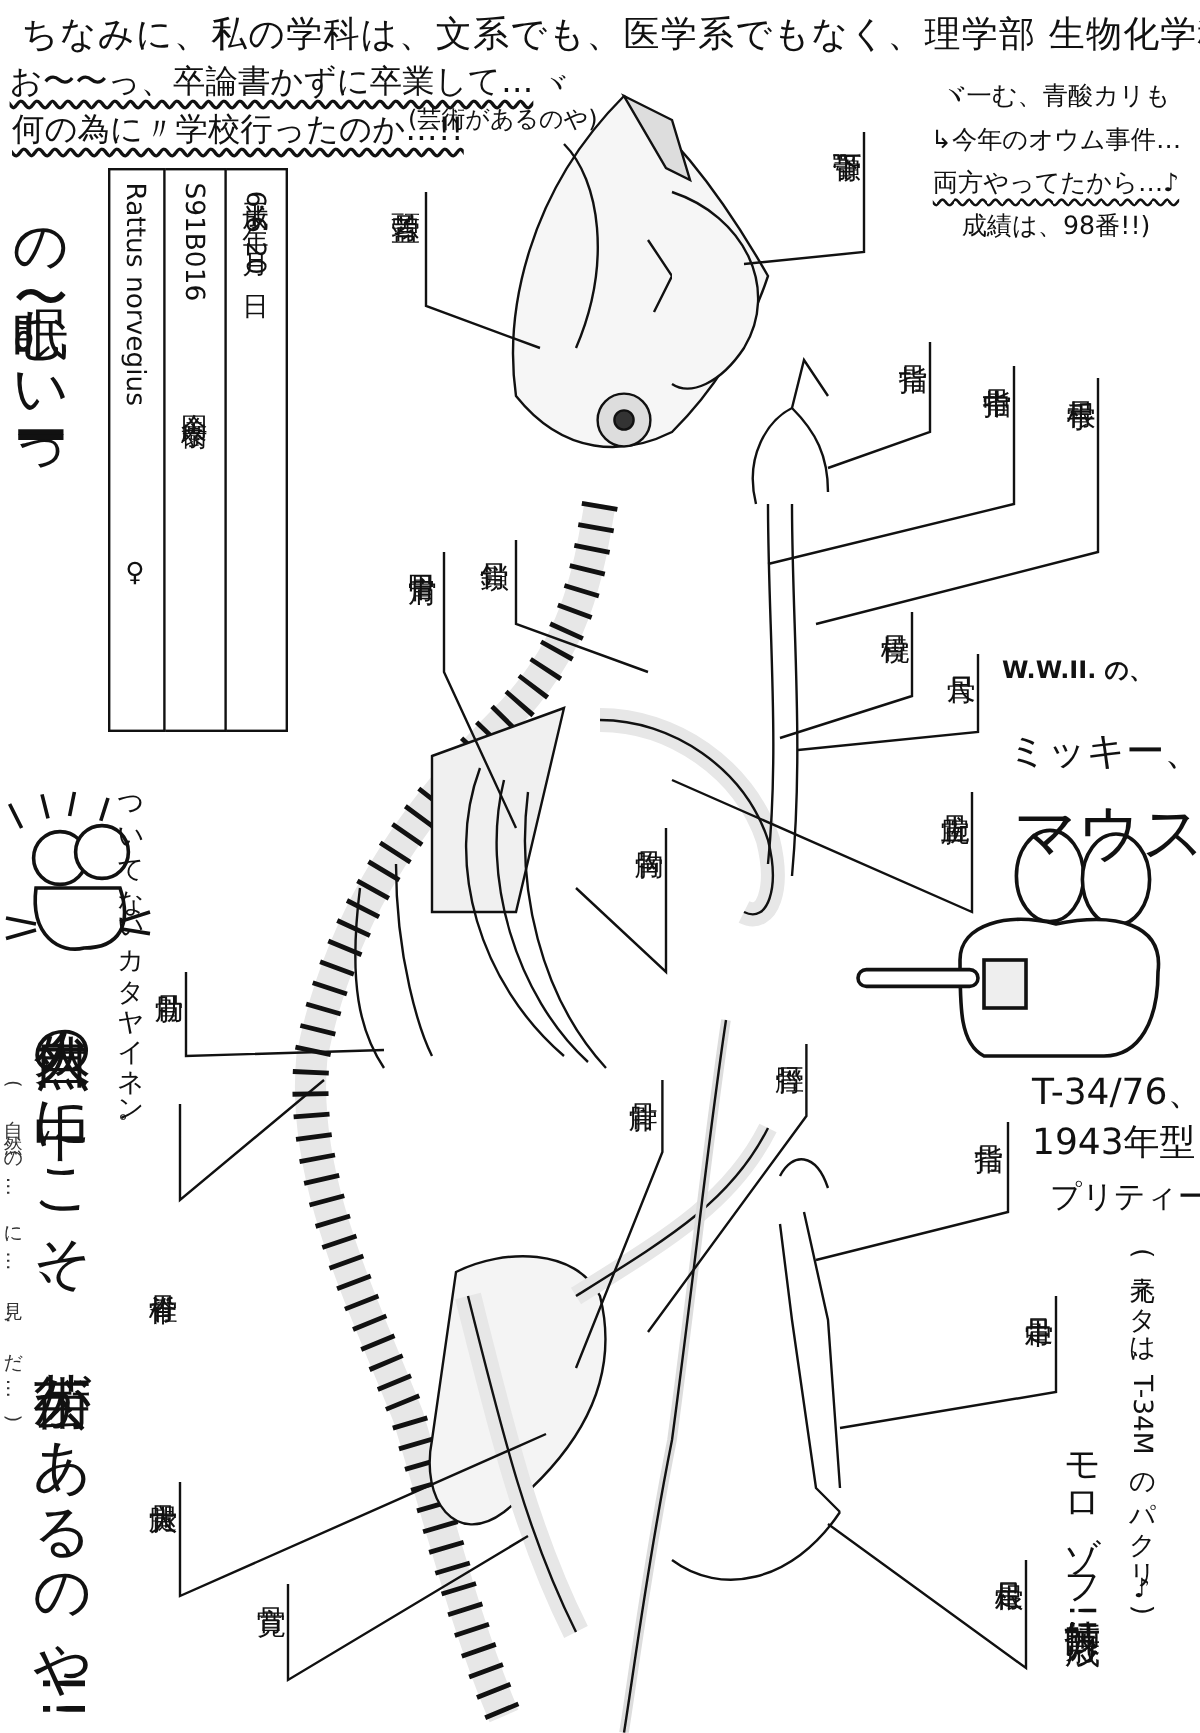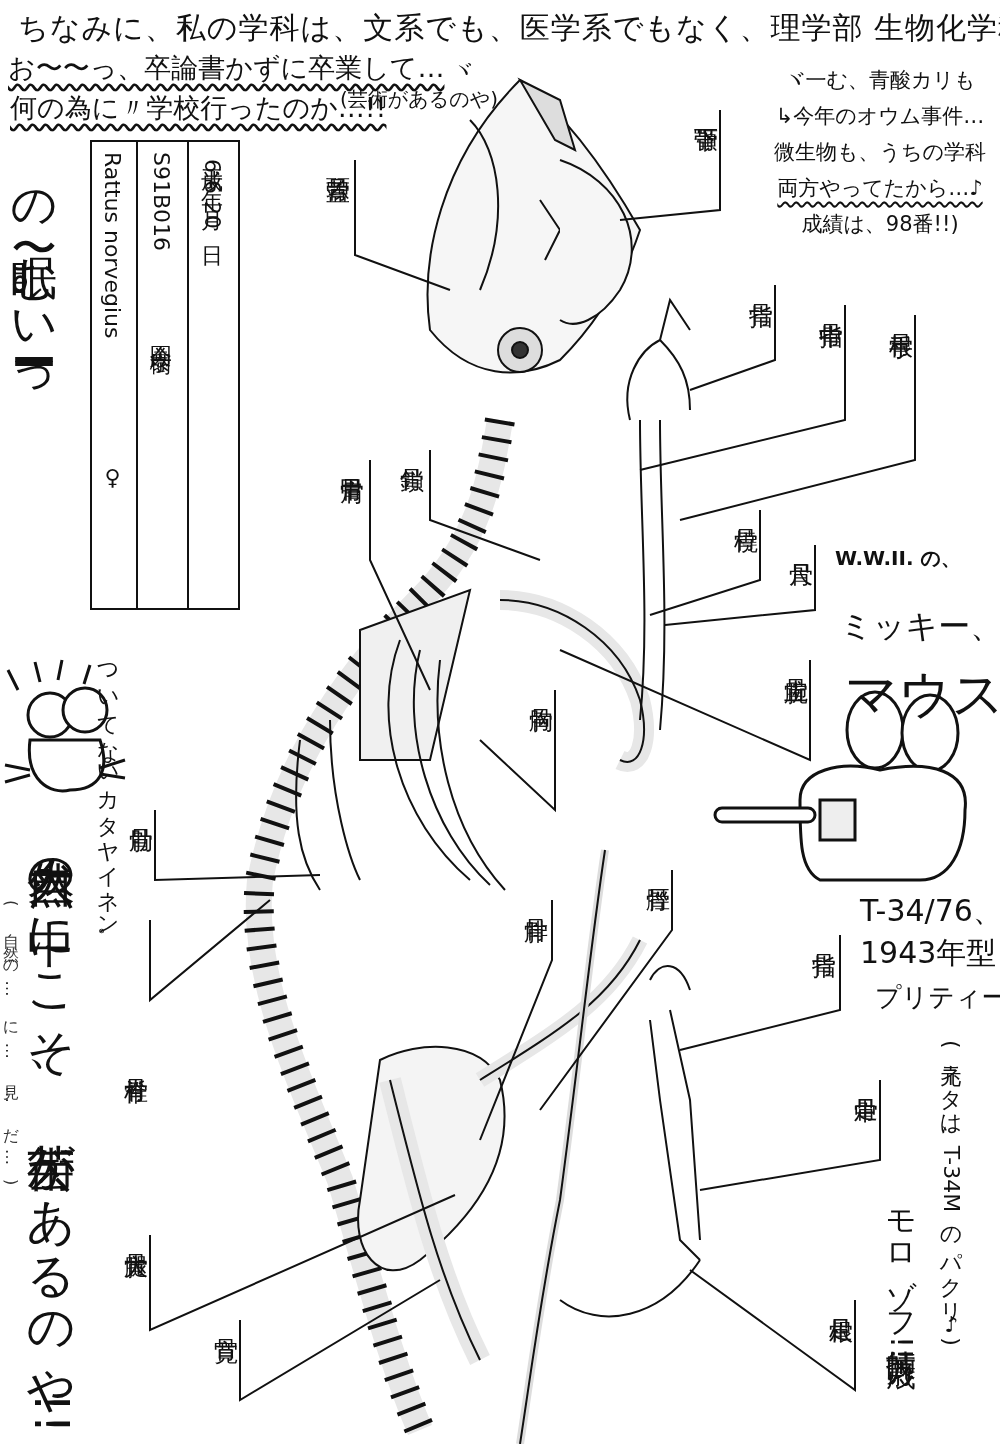--- a/index.html
+++ b/index.html
@@ -123,21 +123,20 @@
   <span style="font-size:20px">ヾゞ</span>
 </div>
 <div class="abs h top3">
   <span class="wavy">何の為に〃学校行ったのか…!!</span>
 </div>
 <div class="abs h top3b">(芸術があるのや)</div>
 
 <div class="abs note-r">
   <div>ヾ一む、青酸カリも</div>
   <div>↳今年のオウム事件…</div>
-  <div>微生物も、うちの学科</div>
   <div class="wavy">両方やってたから…♪</div>
   <div>成績は、98番!!)</div>
 </div>
 
 <div class="abs v big-sleepy">の〜眠むいーーっ</div>
 
 <table class="card">
   <tbody>
       <tr>
     <td>

